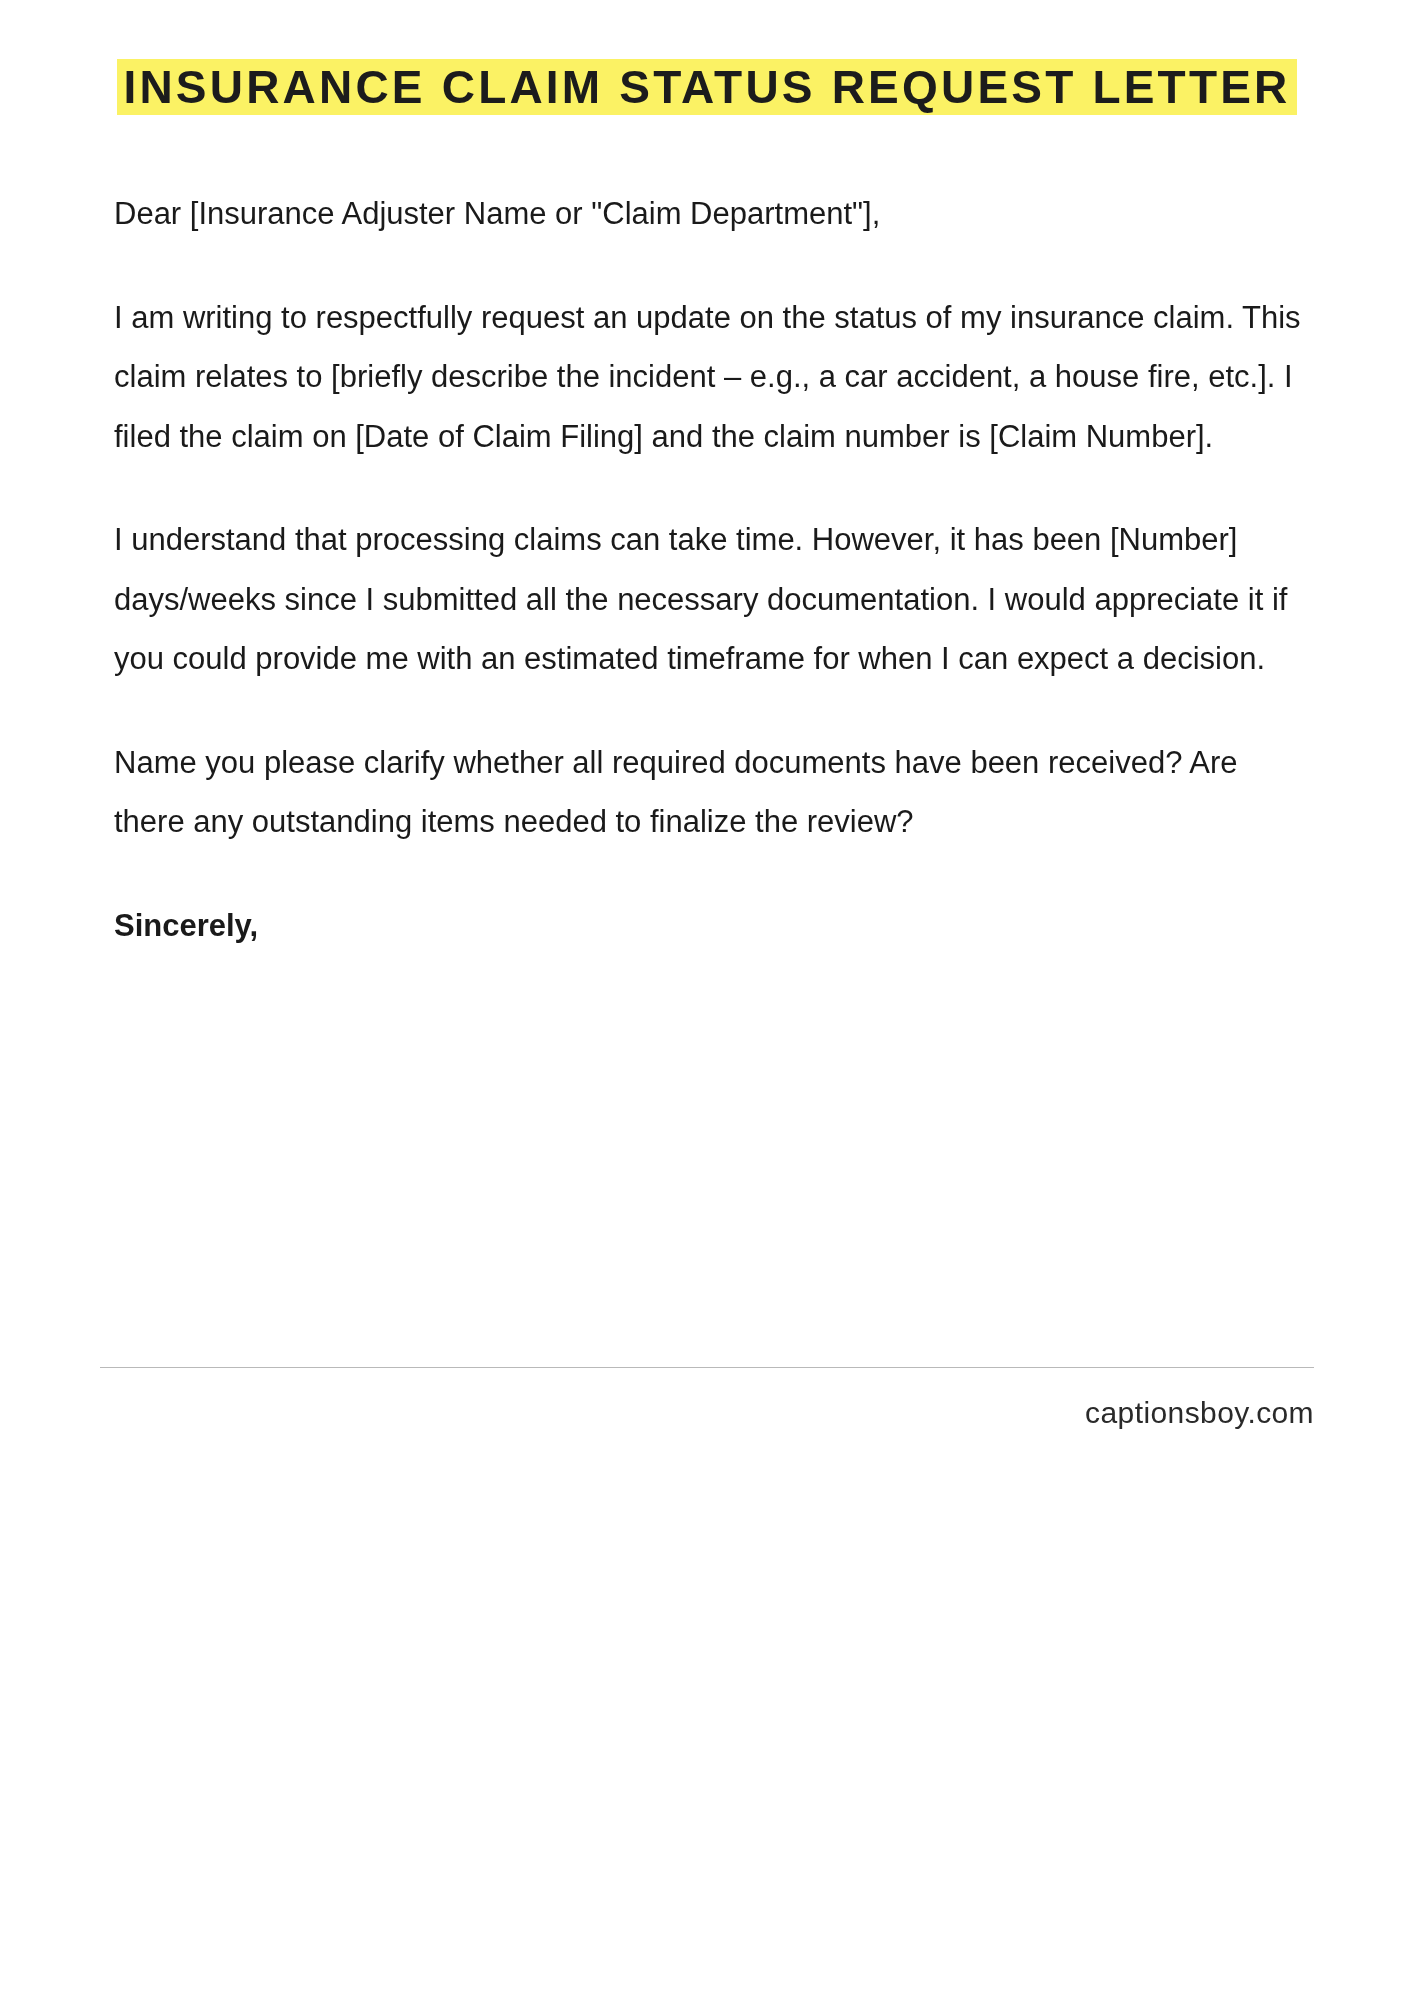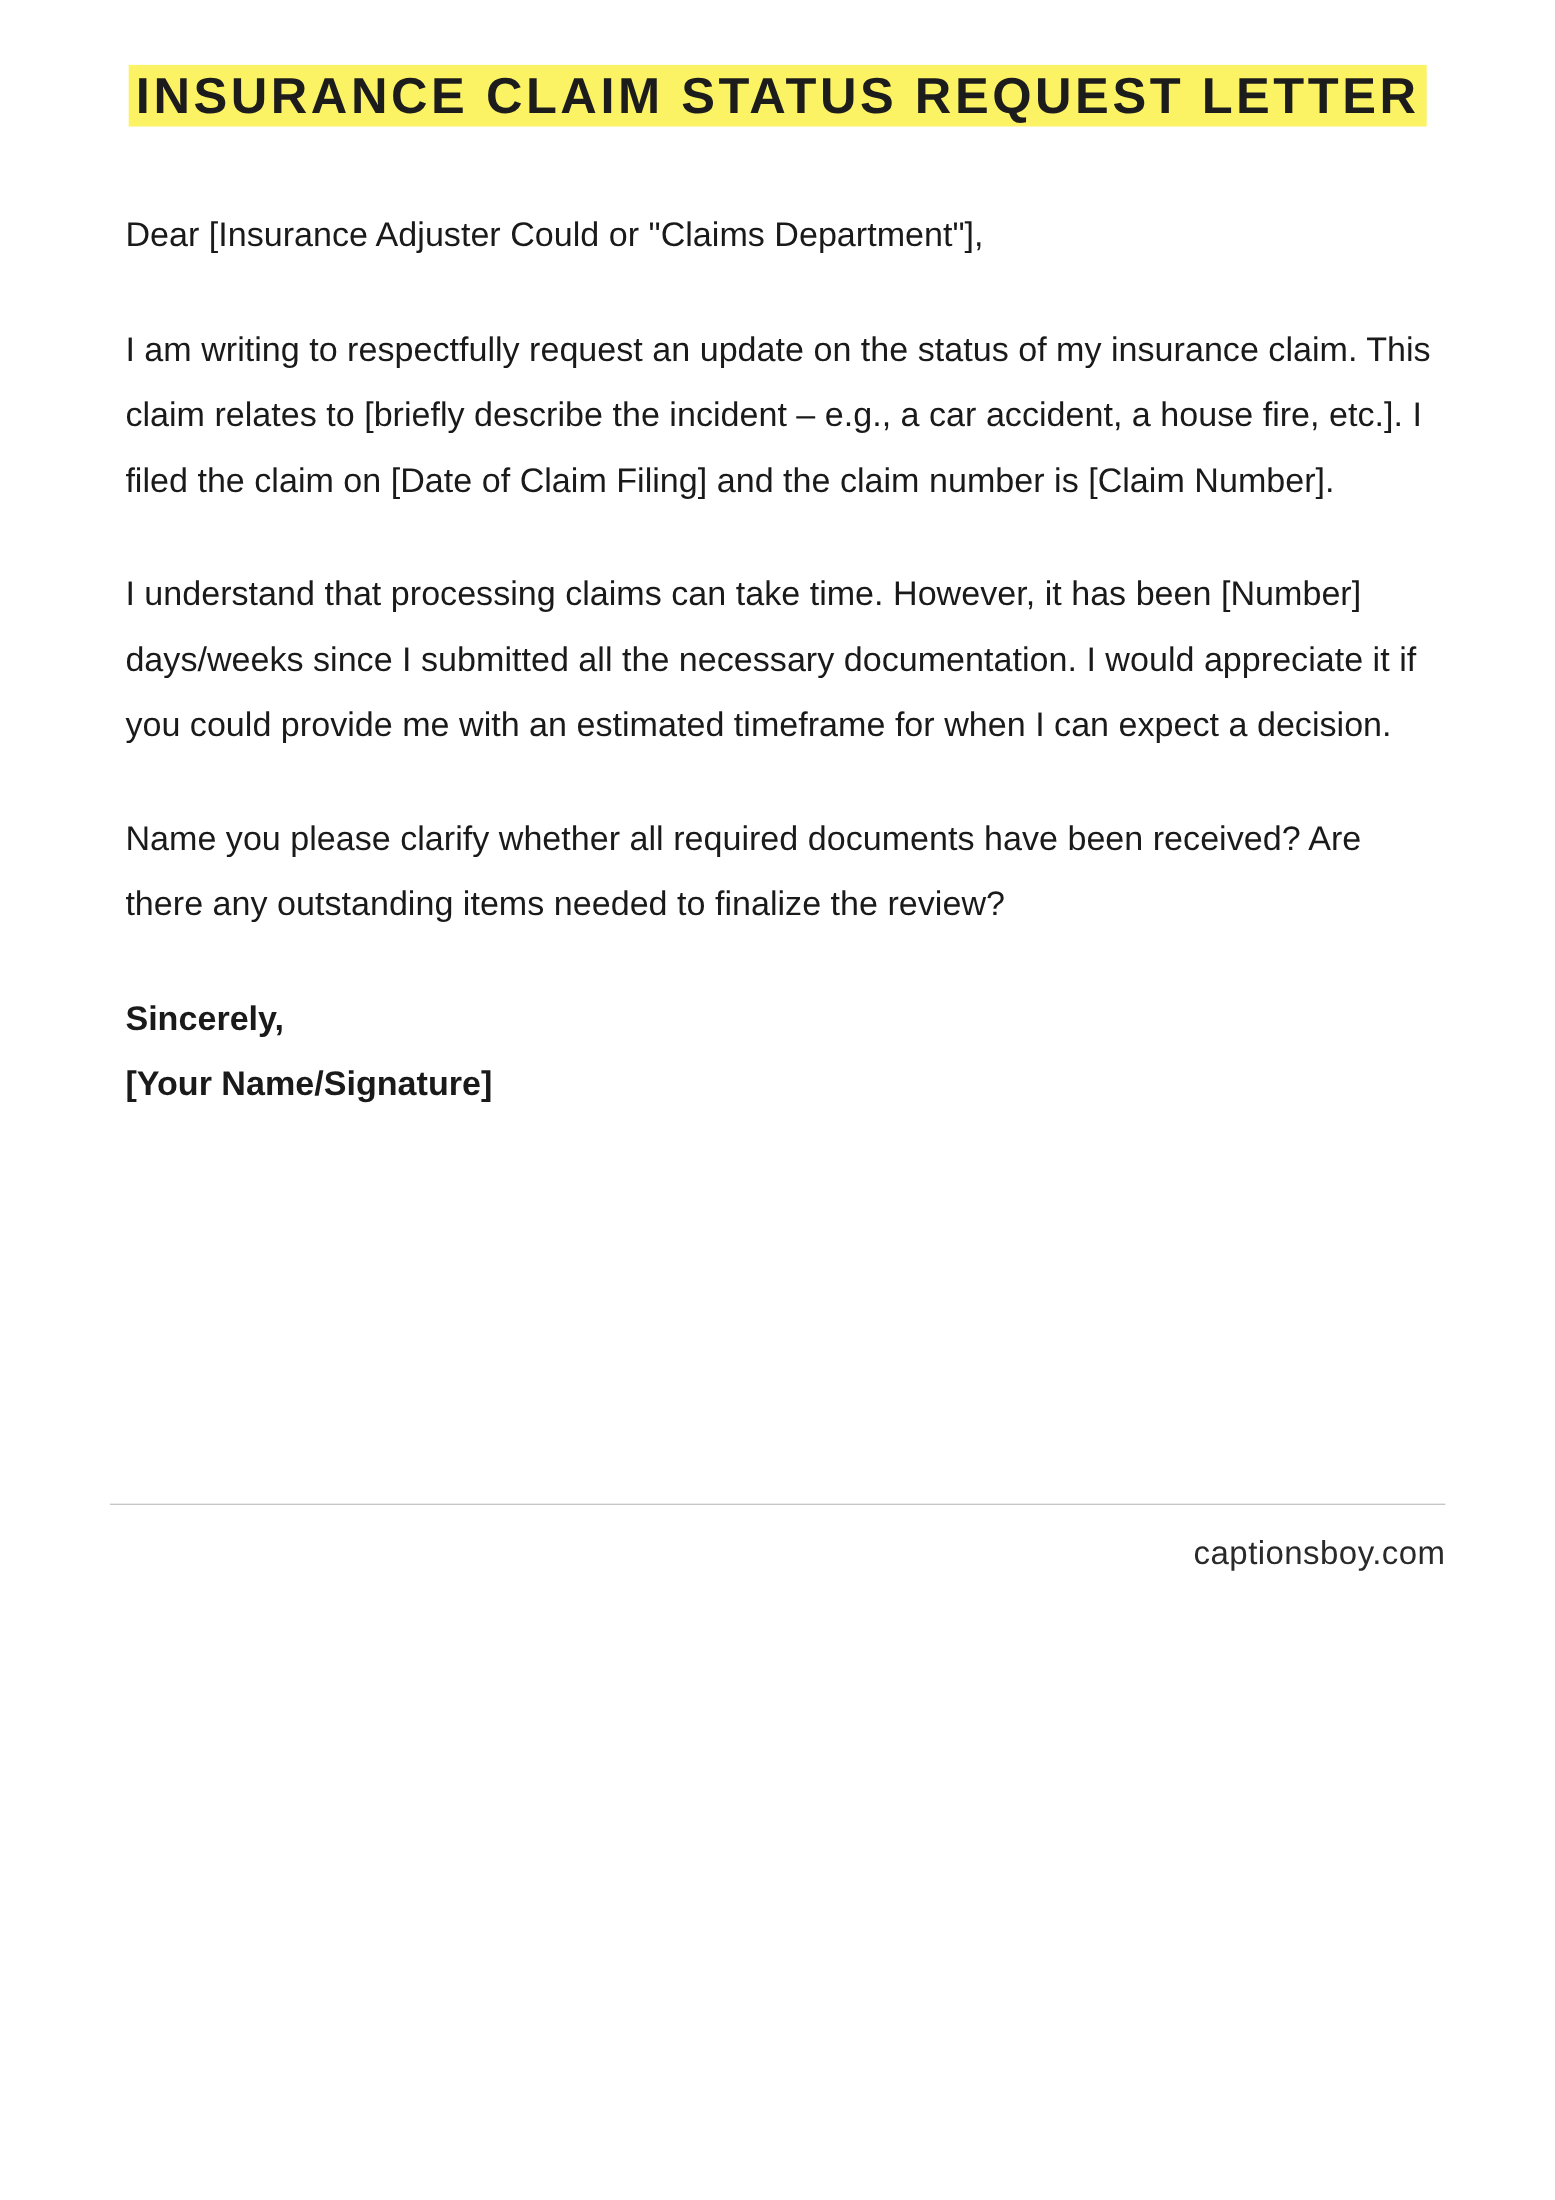--- a/index.html
+++ b/index.html
@@ -82,31 +82,30 @@
 </style>
 </head>
 <body>
 
 <div class="page">
 
   <h1 class="title"><span class="hl">INSURANCE CLAIM STATUS REQUEST LETTER</span></h1>
 
   <div class="body-wrap">
 
-    <p class="para">Dear [Insurance Adjuster Could or "Claims Department"],</p>
+    <p class="para">Dear [Insurance Adjuster Name or "Claim Department"],</p>
 
     <p class="para">I am writing to respectfully request an update on the status of my insurance claim. This claim relates to [briefly describe the incident – e.g., a car accident, a house fire, etc.]. I filed the claim on [Date of Claim Filing] and the claim number is [Claim Number].</p>
 
     <p class="para">I understand that processing claims can take time. However, it has been [Number] days/weeks since I submitted all the necessary documentation. I would appreciate it if you could provide me with an estimated timeframe for when I can expect a decision.</p>
 
     <p class="para last-block">Name you please clarify whether all required documents have been received? Are there any outstanding items needed to finalize the review?</p>
 
     <div class="sign-block">
       <p class="sign-line">Sincerely,</p>
-      <p class="sign-line">[Your Name/Signature]</p>
     </div>
 
   </div>
 
   <div class="footer">
     <div class="footer-rule"></div>
     <div class="footer-text">captionsboy.com</div>
   </div>
 
 </div>

